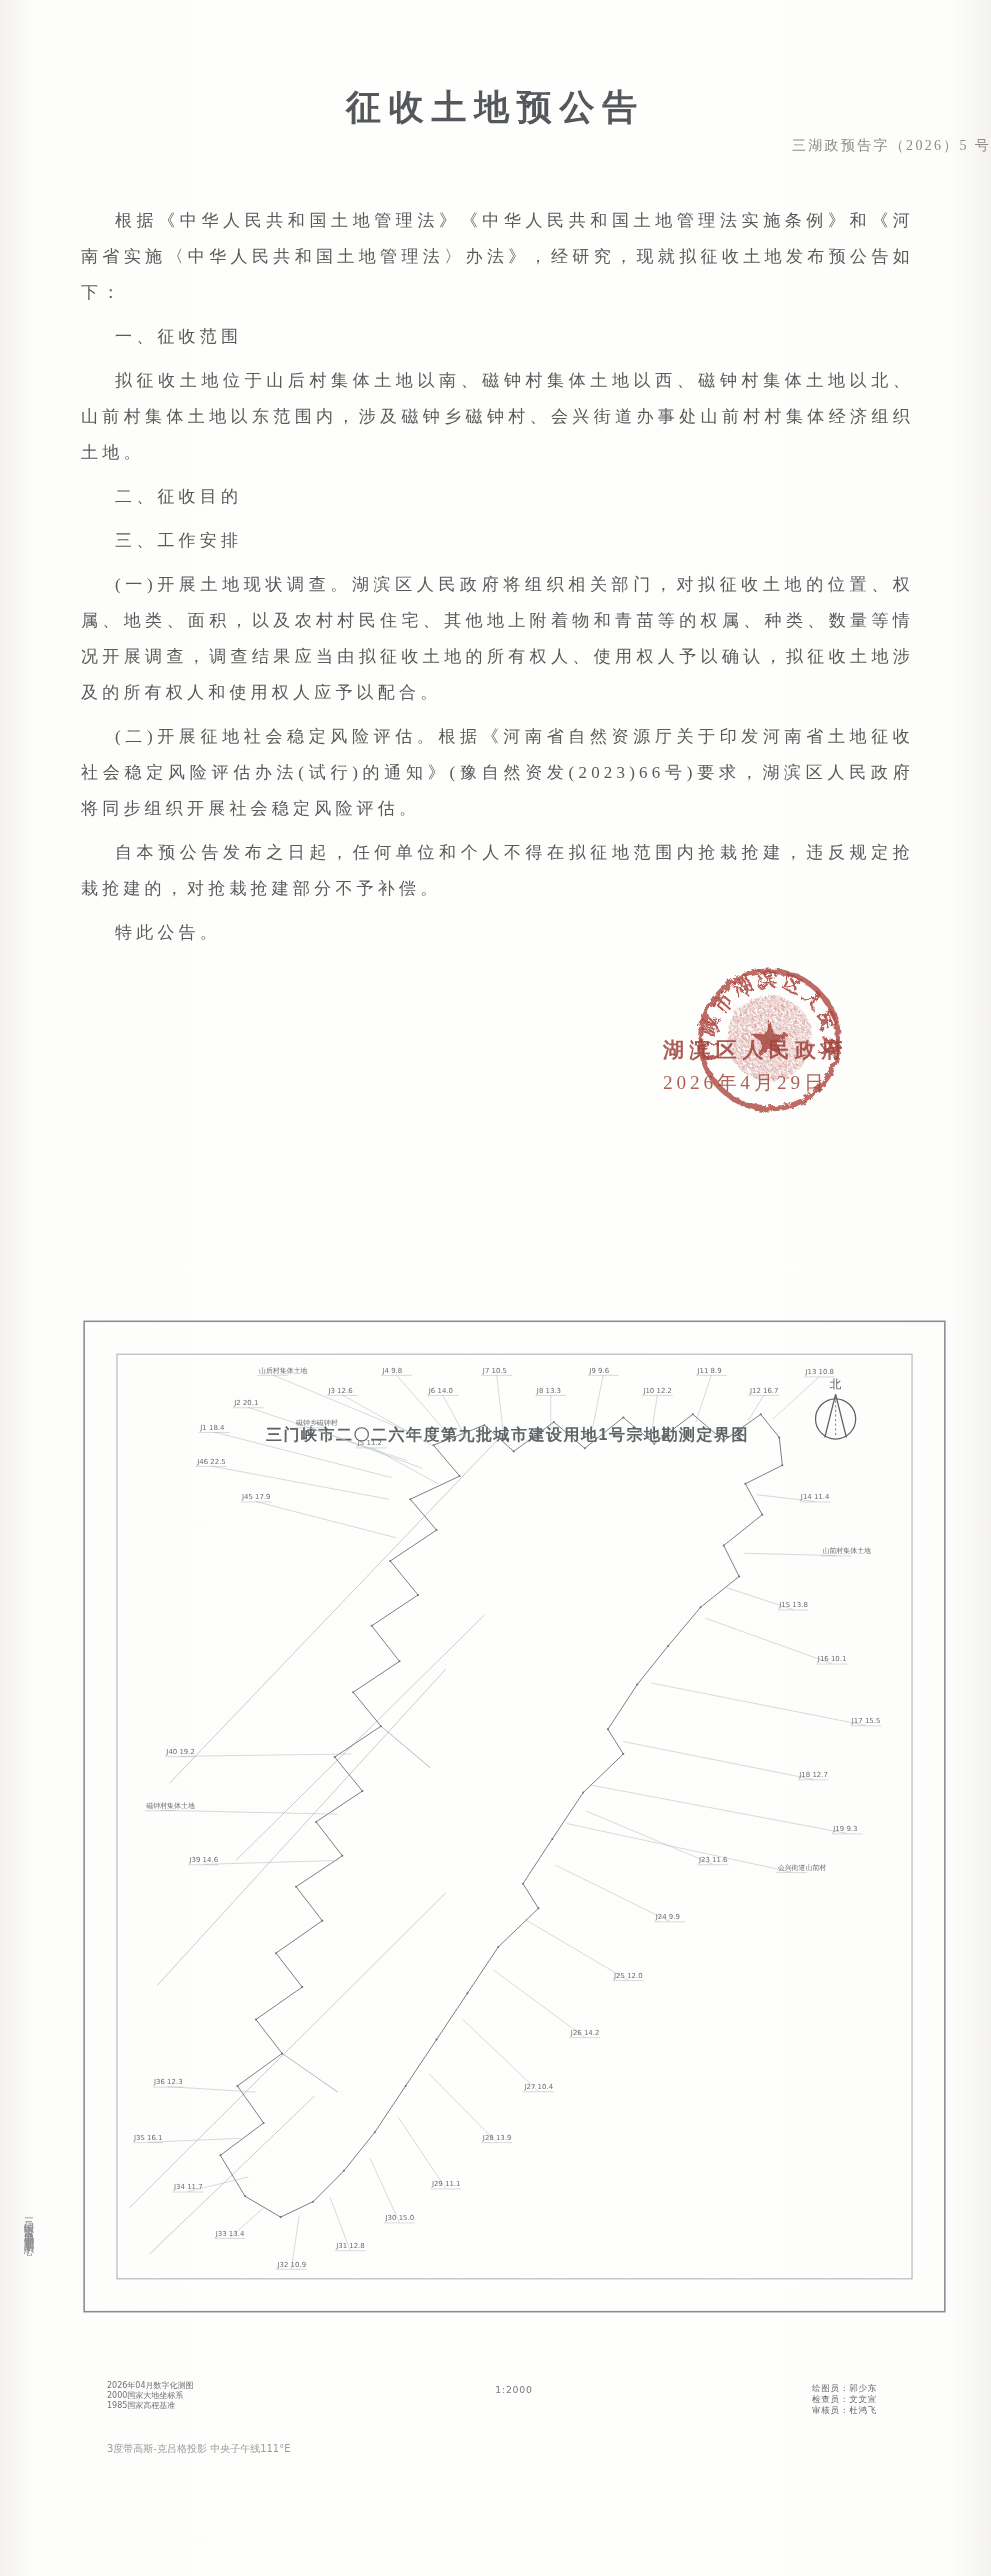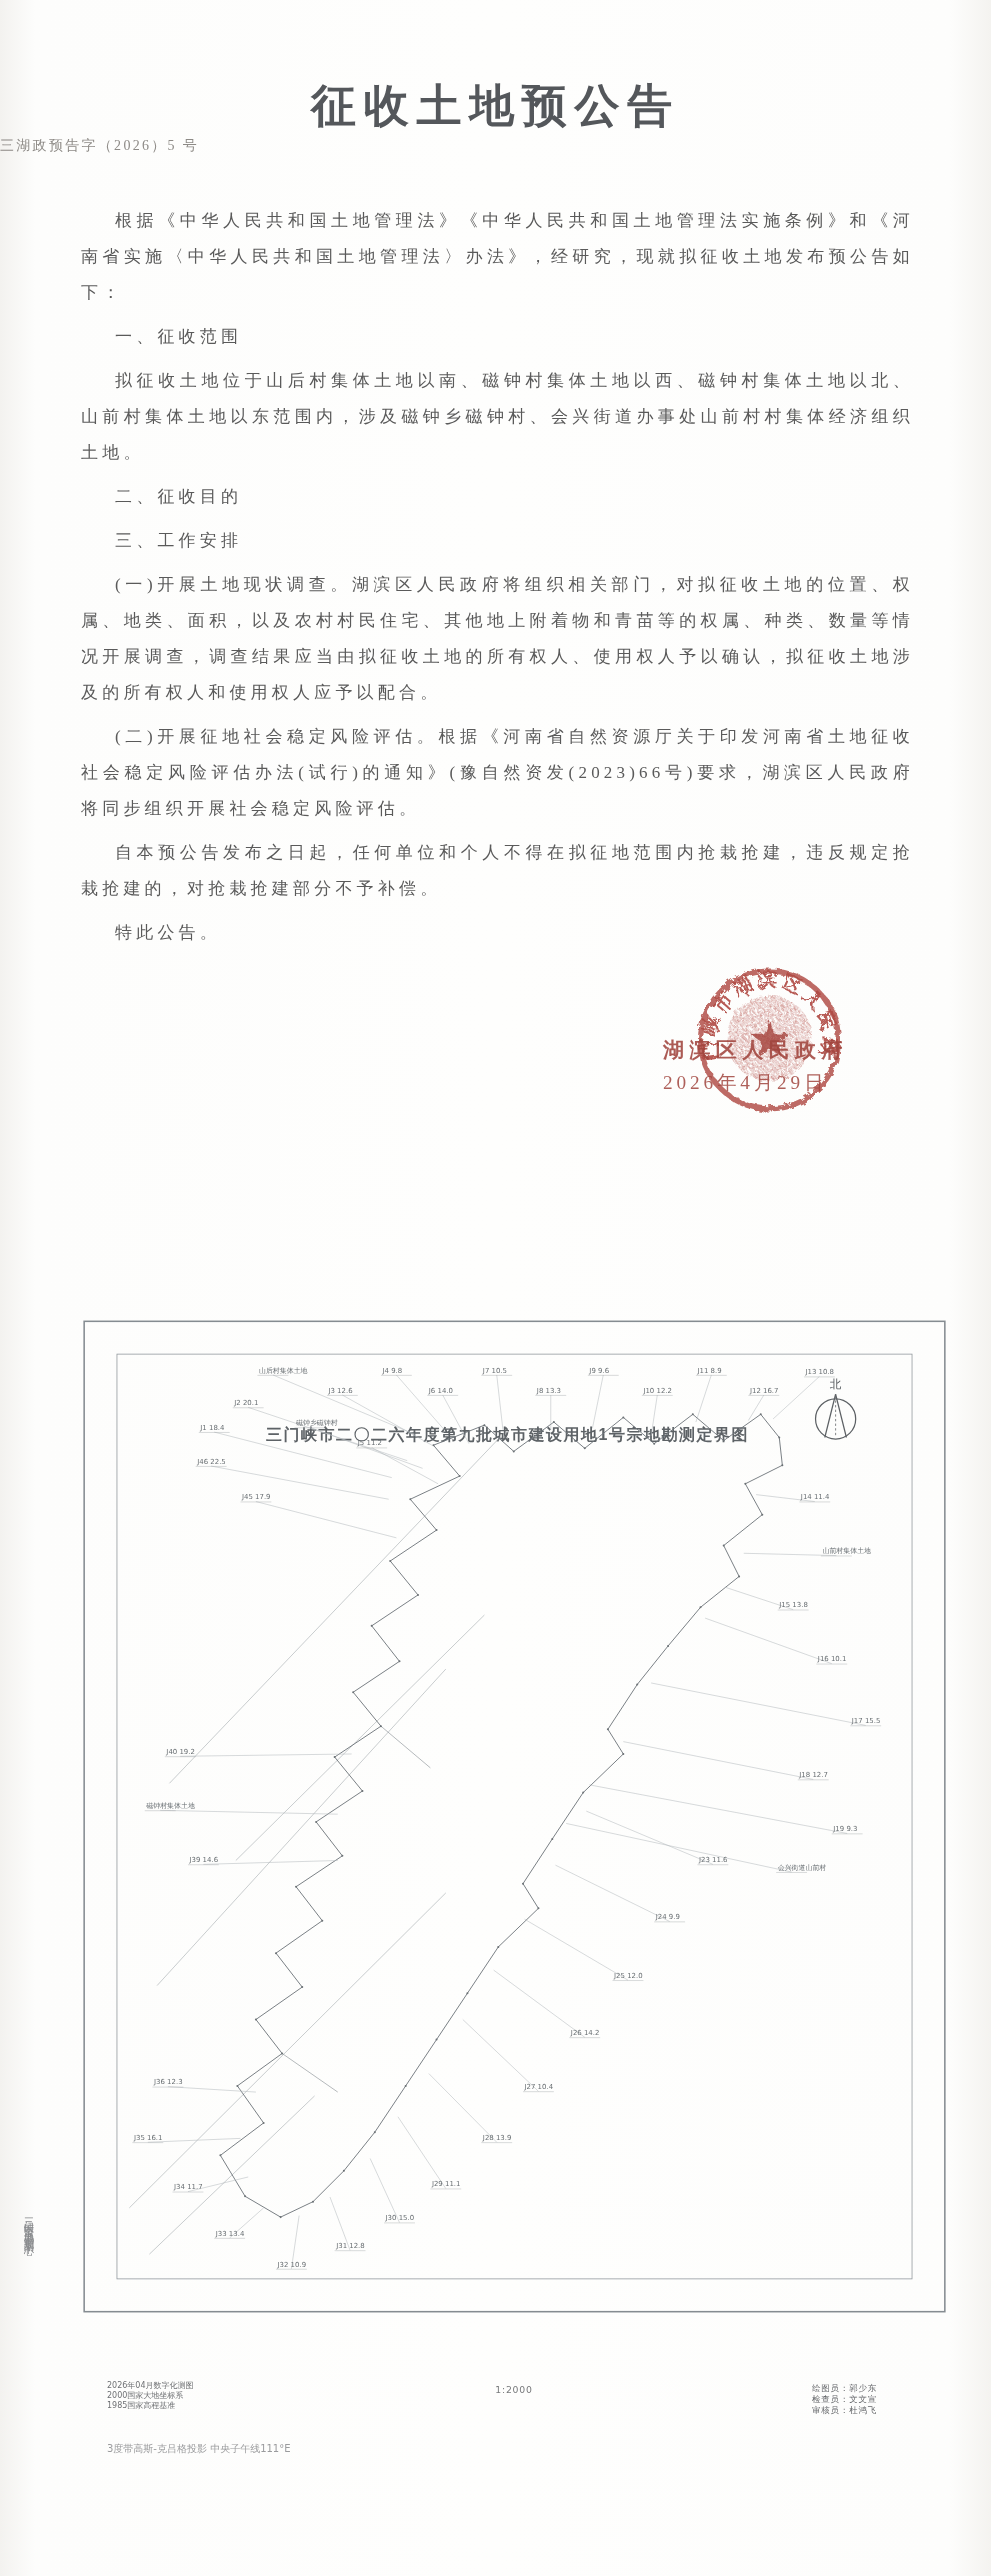--- a/index.html
+++ b/index.html
@@ -3,26 +3,26 @@
 <meta charset="utf-8">
 <style>
   html,body{margin:0;padding:0;}
   body{background:#e8e6e3;font-family:"Liberation Serif", serif;}
   .page{
     position:relative;width:991px;height:2576px;margin:0 auto;
     background:linear-gradient(90deg,#f3f2ef 0px,#fdfdfc 35px,#fefefd 494px,#fdfdfc 950px,#f4f3f0 991px);
     overflow:hidden;
   }
   .doc-title{
-    position:absolute;top:76px;left:0;width:100%;text-align:center;
-    font-family:"Liberation Sans", sans-serif;font-size:45px;font-weight:700;
+    position:absolute;top:84px;left:0;width:100%;text-align:center;
+    font-family:"Liberation Sans", sans-serif;font-size:35px;font-weight:700;
     color:#54575b;letter-spacing:7.7px;
   }
   .doc-number{
-    position:absolute;top:137px;left:0;width:100%;text-align:left;
+    position:absolute;top:137px;left:0;width:100%;text-align:right;
     font-size:14px;color:#8d8a86;letter-spacing:2.3px;
   }
   .doc-body{
     position:absolute;top:195px;left:73px;width:849px;
     font-size:17px;line-height:36px;letter-spacing:4.2px;color:#5a5a5a;
     text-align:justify;
   }
   .doc-body p{margin:8px;text-indent:2em;}
   .seal-wrap{position:absolute;left:693px;top:962px;width:153px;height:153px;}
   .seal-line{

